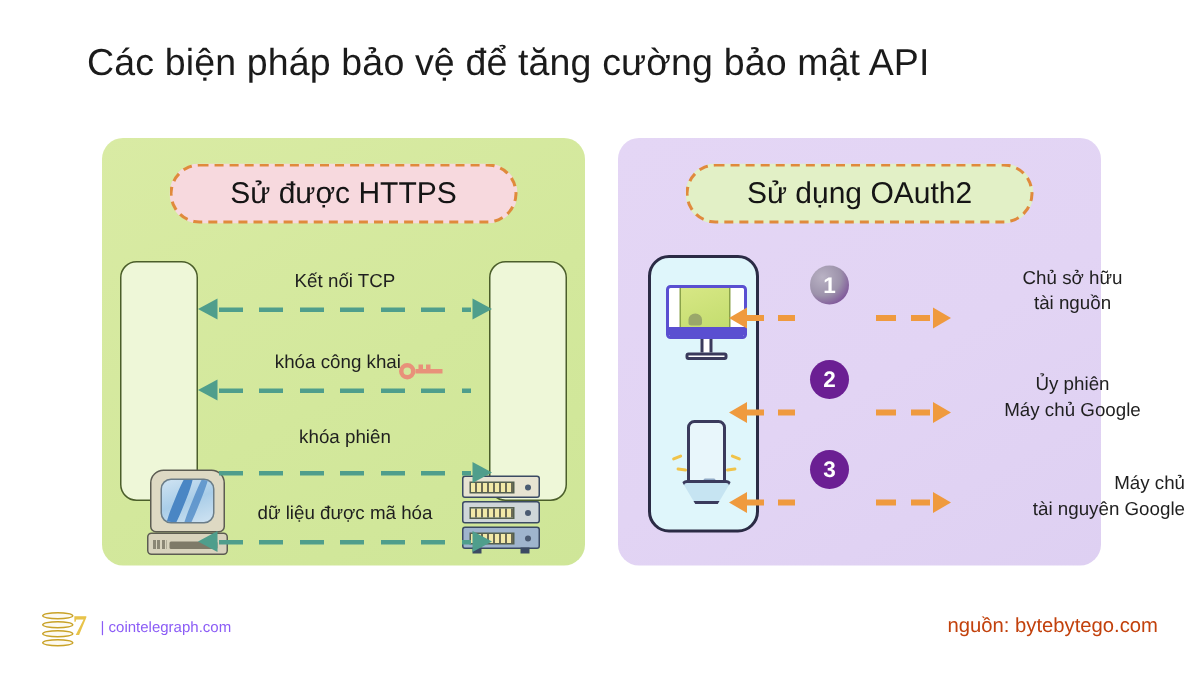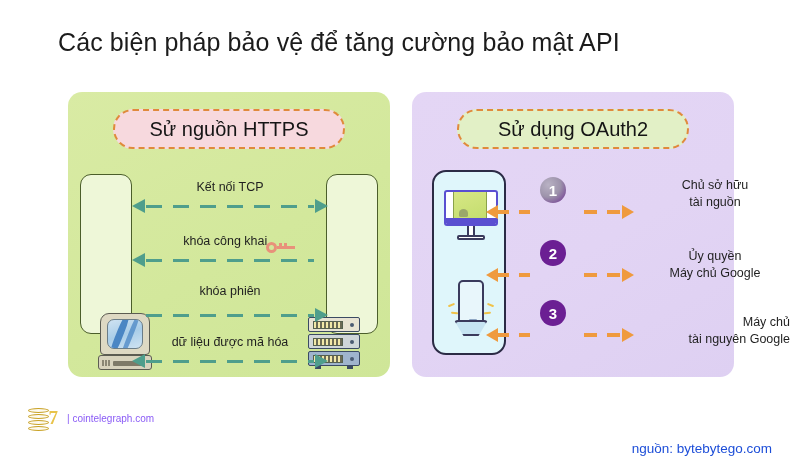--- a/index.html
+++ b/index.html
@@ -197,33 +197,33 @@
     border: 1.7px solid #c9a227; border-radius: 50%;
     background: #fdfaf0;
   }
   .ct-seven {
     position: absolute; right: 0; top: 3px; font-size: 19px; color: #e8c34a;
     font-weight: 700; font-family: "Liberation Serif", serif; line-height: 19px;
   }
   .footer-text { font-size: 10px; color: #8b5cf6; }
   .footer-right {
     position: absolute; right: 28px; top: 409px;
-    font-size: 13.5px; color: #1d4ed8; white-space: nowrap; margin-top: 32px;
+    font-size: 13.5px; color: #c2410c; white-space: nowrap;
   }
 </style>
 </head>
 <body>
 
 <div id="stage">
 
   <div class="page-title">Các biện pháp bảo vệ để tăng cường bảo mật API</div>
 
   <div class="panel panel-https">
 
-    <div class="chip chip-https">Sử nguồn HTTPS</div>
+    <div class="chip chip-https">Sử được HTTPS</div>
 
     <div class="endpoint endpoint-left">
       <div class="computer">
         <div class="crt-body">
             <div class="crt-screen"></div>
           </div>
         <div class="crt-base">
             <div class="crt-keys"></div>
             <div class="crt-slot"></div>
           </div>
@@ -335,21 +335,21 @@
       <div class="step-arrow-in">
         <div class="oah oah-l"></div>
         <div class="o-dashes"></div>
       </div>
       <div class="step-badge badge-solid">2</div>
       <div class="step-arrow-out">
         <div class="o-dashes"></div>
         <div class="oah oah-r"></div>
       </div>
       <div class="step-text align-c" style="top:8px">
-        <span>Ủy quyền</span>
+        <span>Ủy phiên</span>
         <span>Máy chủ Google</span>
       </div>
     </div>
 
     <div class="step" style="top:208px">
       <div class="step-arrow-in">
         <div class="oah oah-l"></div>
         <div class="o-dashes"></div>
       </div>
       <div class="step-badge badge-solid">3</div>

